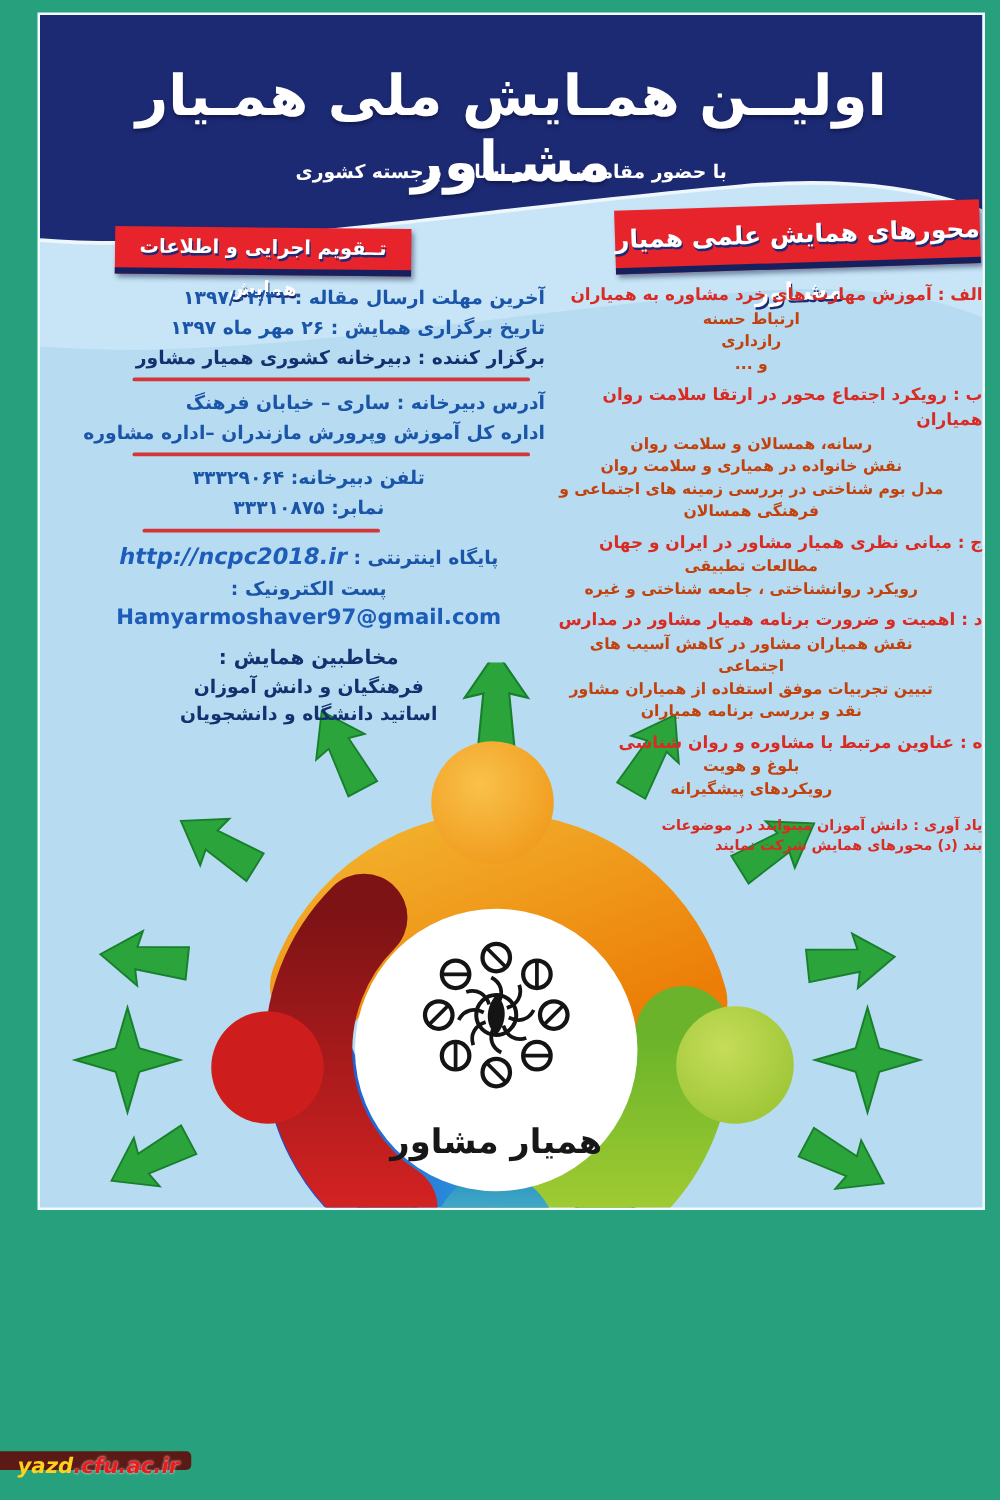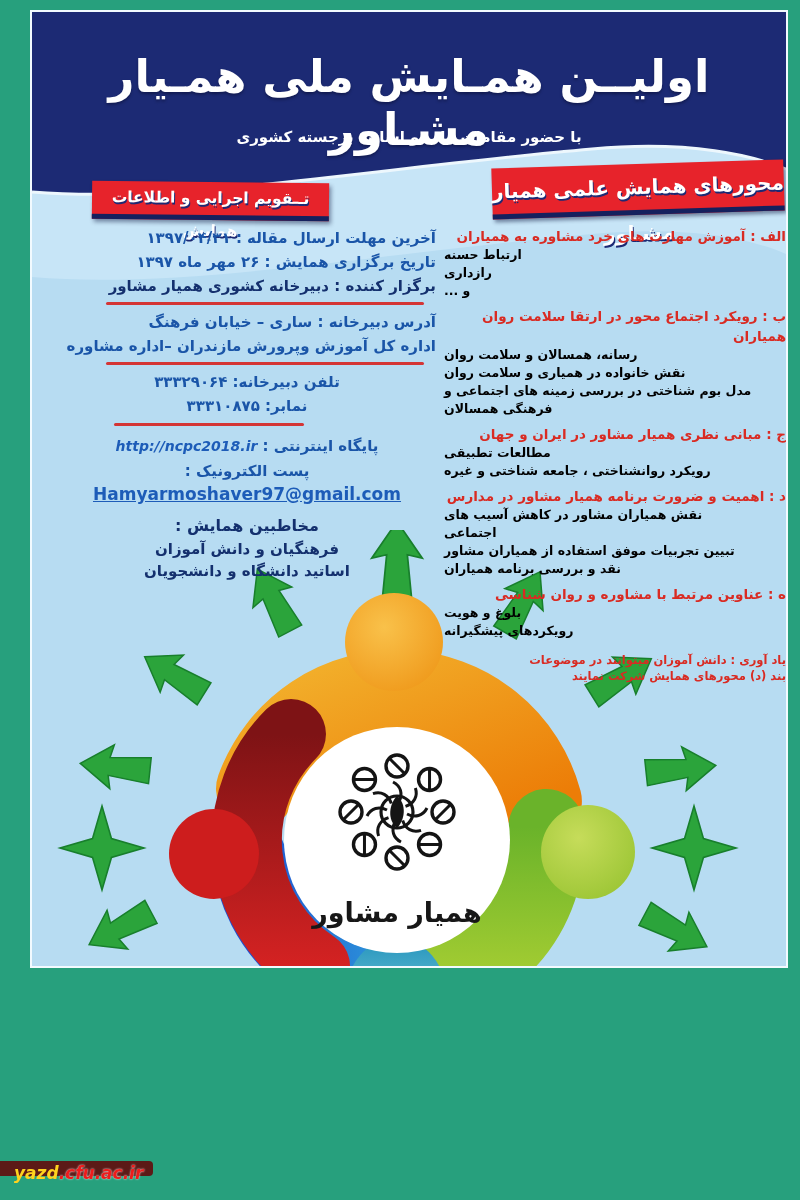--- a/index.html
+++ b/index.html
@@ -34,30 +34,30 @@
   .redbox.right{left:460px;top:152px;width:292px;height:46px;line-height:46px;font-size:20px;transform:rotate(-1.8deg);}
   
   .leftcol{left:8px;top:214px;width:414px;direction:rtl;z-index:5;color:#1a55a8;font-weight:700;}
   .leftcol .ln{font-size:15px;line-height:24px;text-align:right;padding-right:18px;}
   .leftcol .dark{color:#14306e;}
   .divider{height:3px;background:#d43535;border-radius:2px;}
   .d1{width:318px;margin:4px 30px 5px auto;}
   .d3{width:190px;margin:5px 150px 6px auto;}
   .ctr{text-align:center !important;padding-right:0 !important;}
   .webln{font-size:15px;line-height:28px;text-align:center;margin-top:4px;}
-  .url{direction:ltr;unicode-bidi:embed;font-style:italic;font-size:14px;color:#1d5cb8;}
-  .emailv{direction:ltr;font-size:17px;line-height:24px;text-align:center;color:#1d5cb8;text-decoration:underline;}
+  .url{direction:ltr;unicode-bidi:embed;font-style:italic;font-size:18px;color:#1d5cb8;}
+  .emailv{direction:ltr;font-size:17px;line-height:24px;text-align:center;color:#1d5cb8;}
   .aud{color:#14306e;text-align:center;margin-top:8px;}
   .aud .t{font-size:16px;line-height:24px;}
   .aud .a{font-size:15px;line-height:22px;}
   
   .rightcol{left:412px;top:214px;width:342px;direction:rtl;z-index:5;}
   .sec{margin-bottom:6px;}
   .sec .hd{color:#d92b23;font-size:13.5px;font-weight:800;line-height:20px;text-align:right;}
-  .sec .it{color:#000000;font-size:12.5px;font-weight:700;line-height:18px;text-align:left;padding-right:28px;}
+  .sec .it{color:#c2410c;font-size:12.5px;font-weight:700;line-height:18px;text-align:center;padding-right:28px;}
   .note{margin-top:12px;color:#d92b23;font-size:11.5px;font-weight:800;line-height:16px;text-align:right;}
   
   .motif{left:0;top:518px;z-index:2;}
   .foot-svg{left:0;top:1000px;z-index:1;}
   .logos{left:0;top:1060px;width:754px;height:114px;z-index:6;}
   .logo{position:absolute;width:104px;text-align:center;}
   .logo .ic{margin:0 auto;width:52px;height:52px;}
   .logo .cap{
     margin-top:6px;color:#ffffff;font-size:8.5px;font-weight:700;line-height:10.5px;
     direction:rtl;transform:rotate(-14deg);

